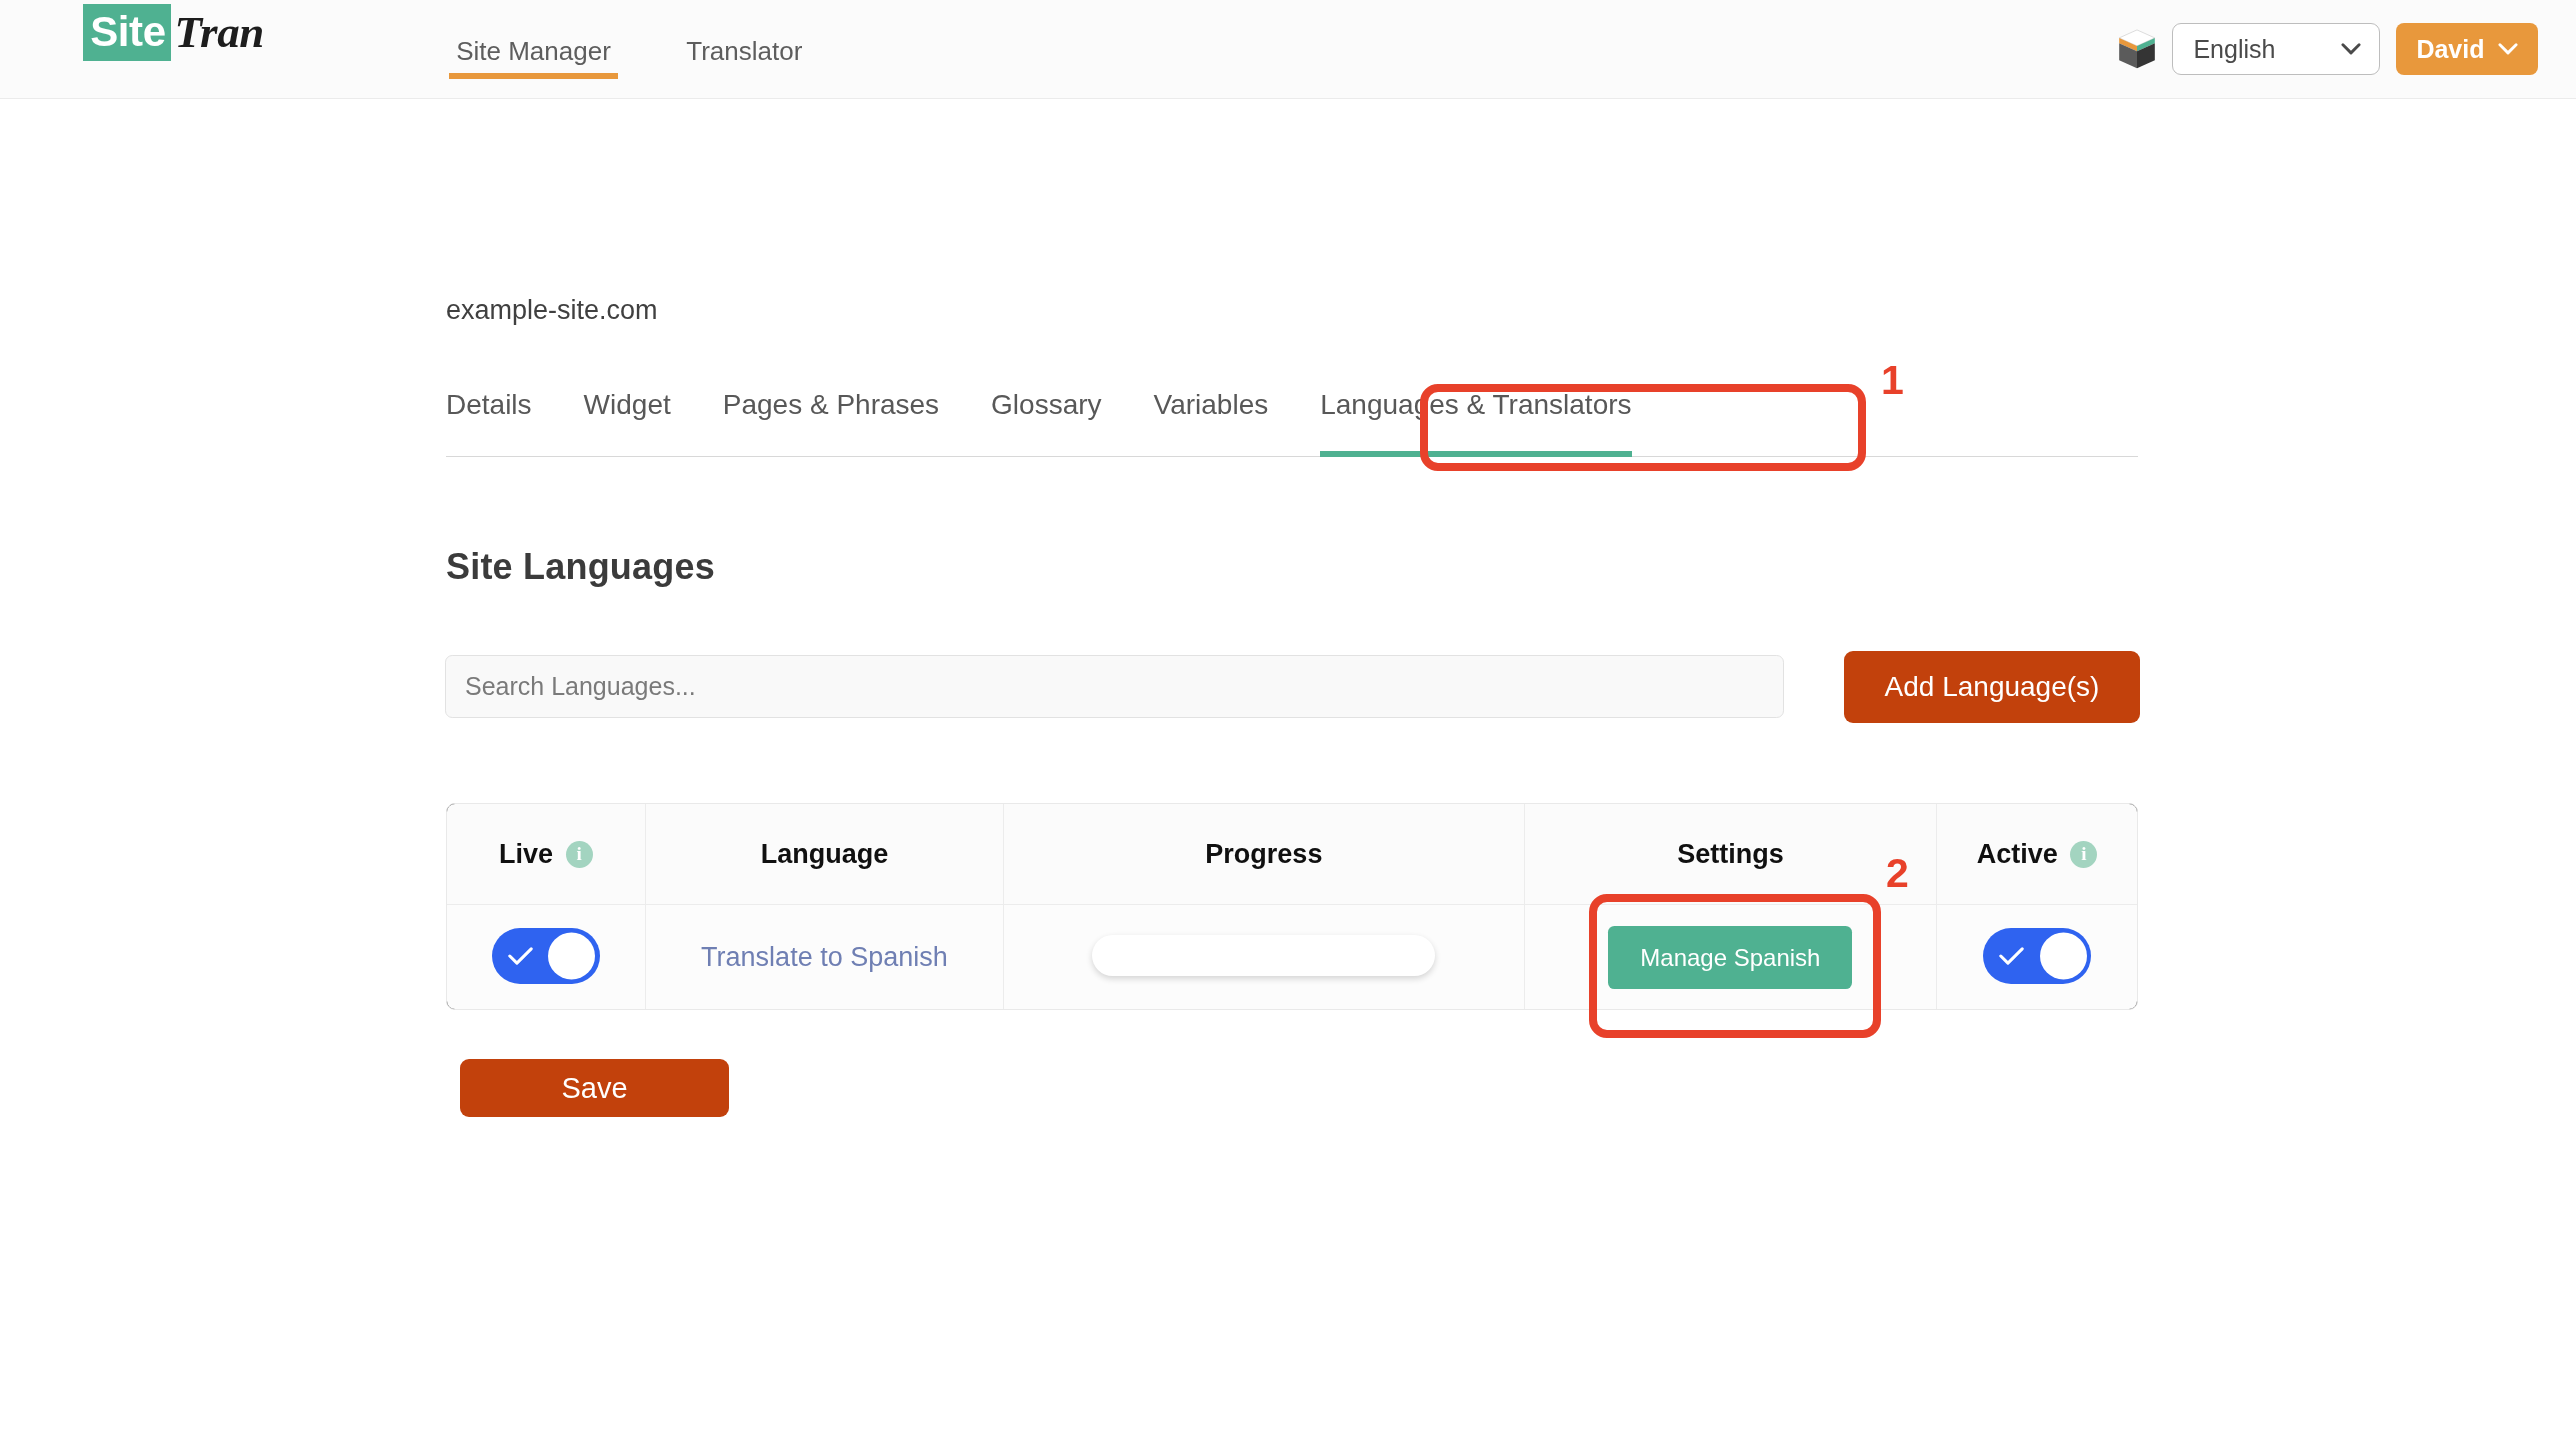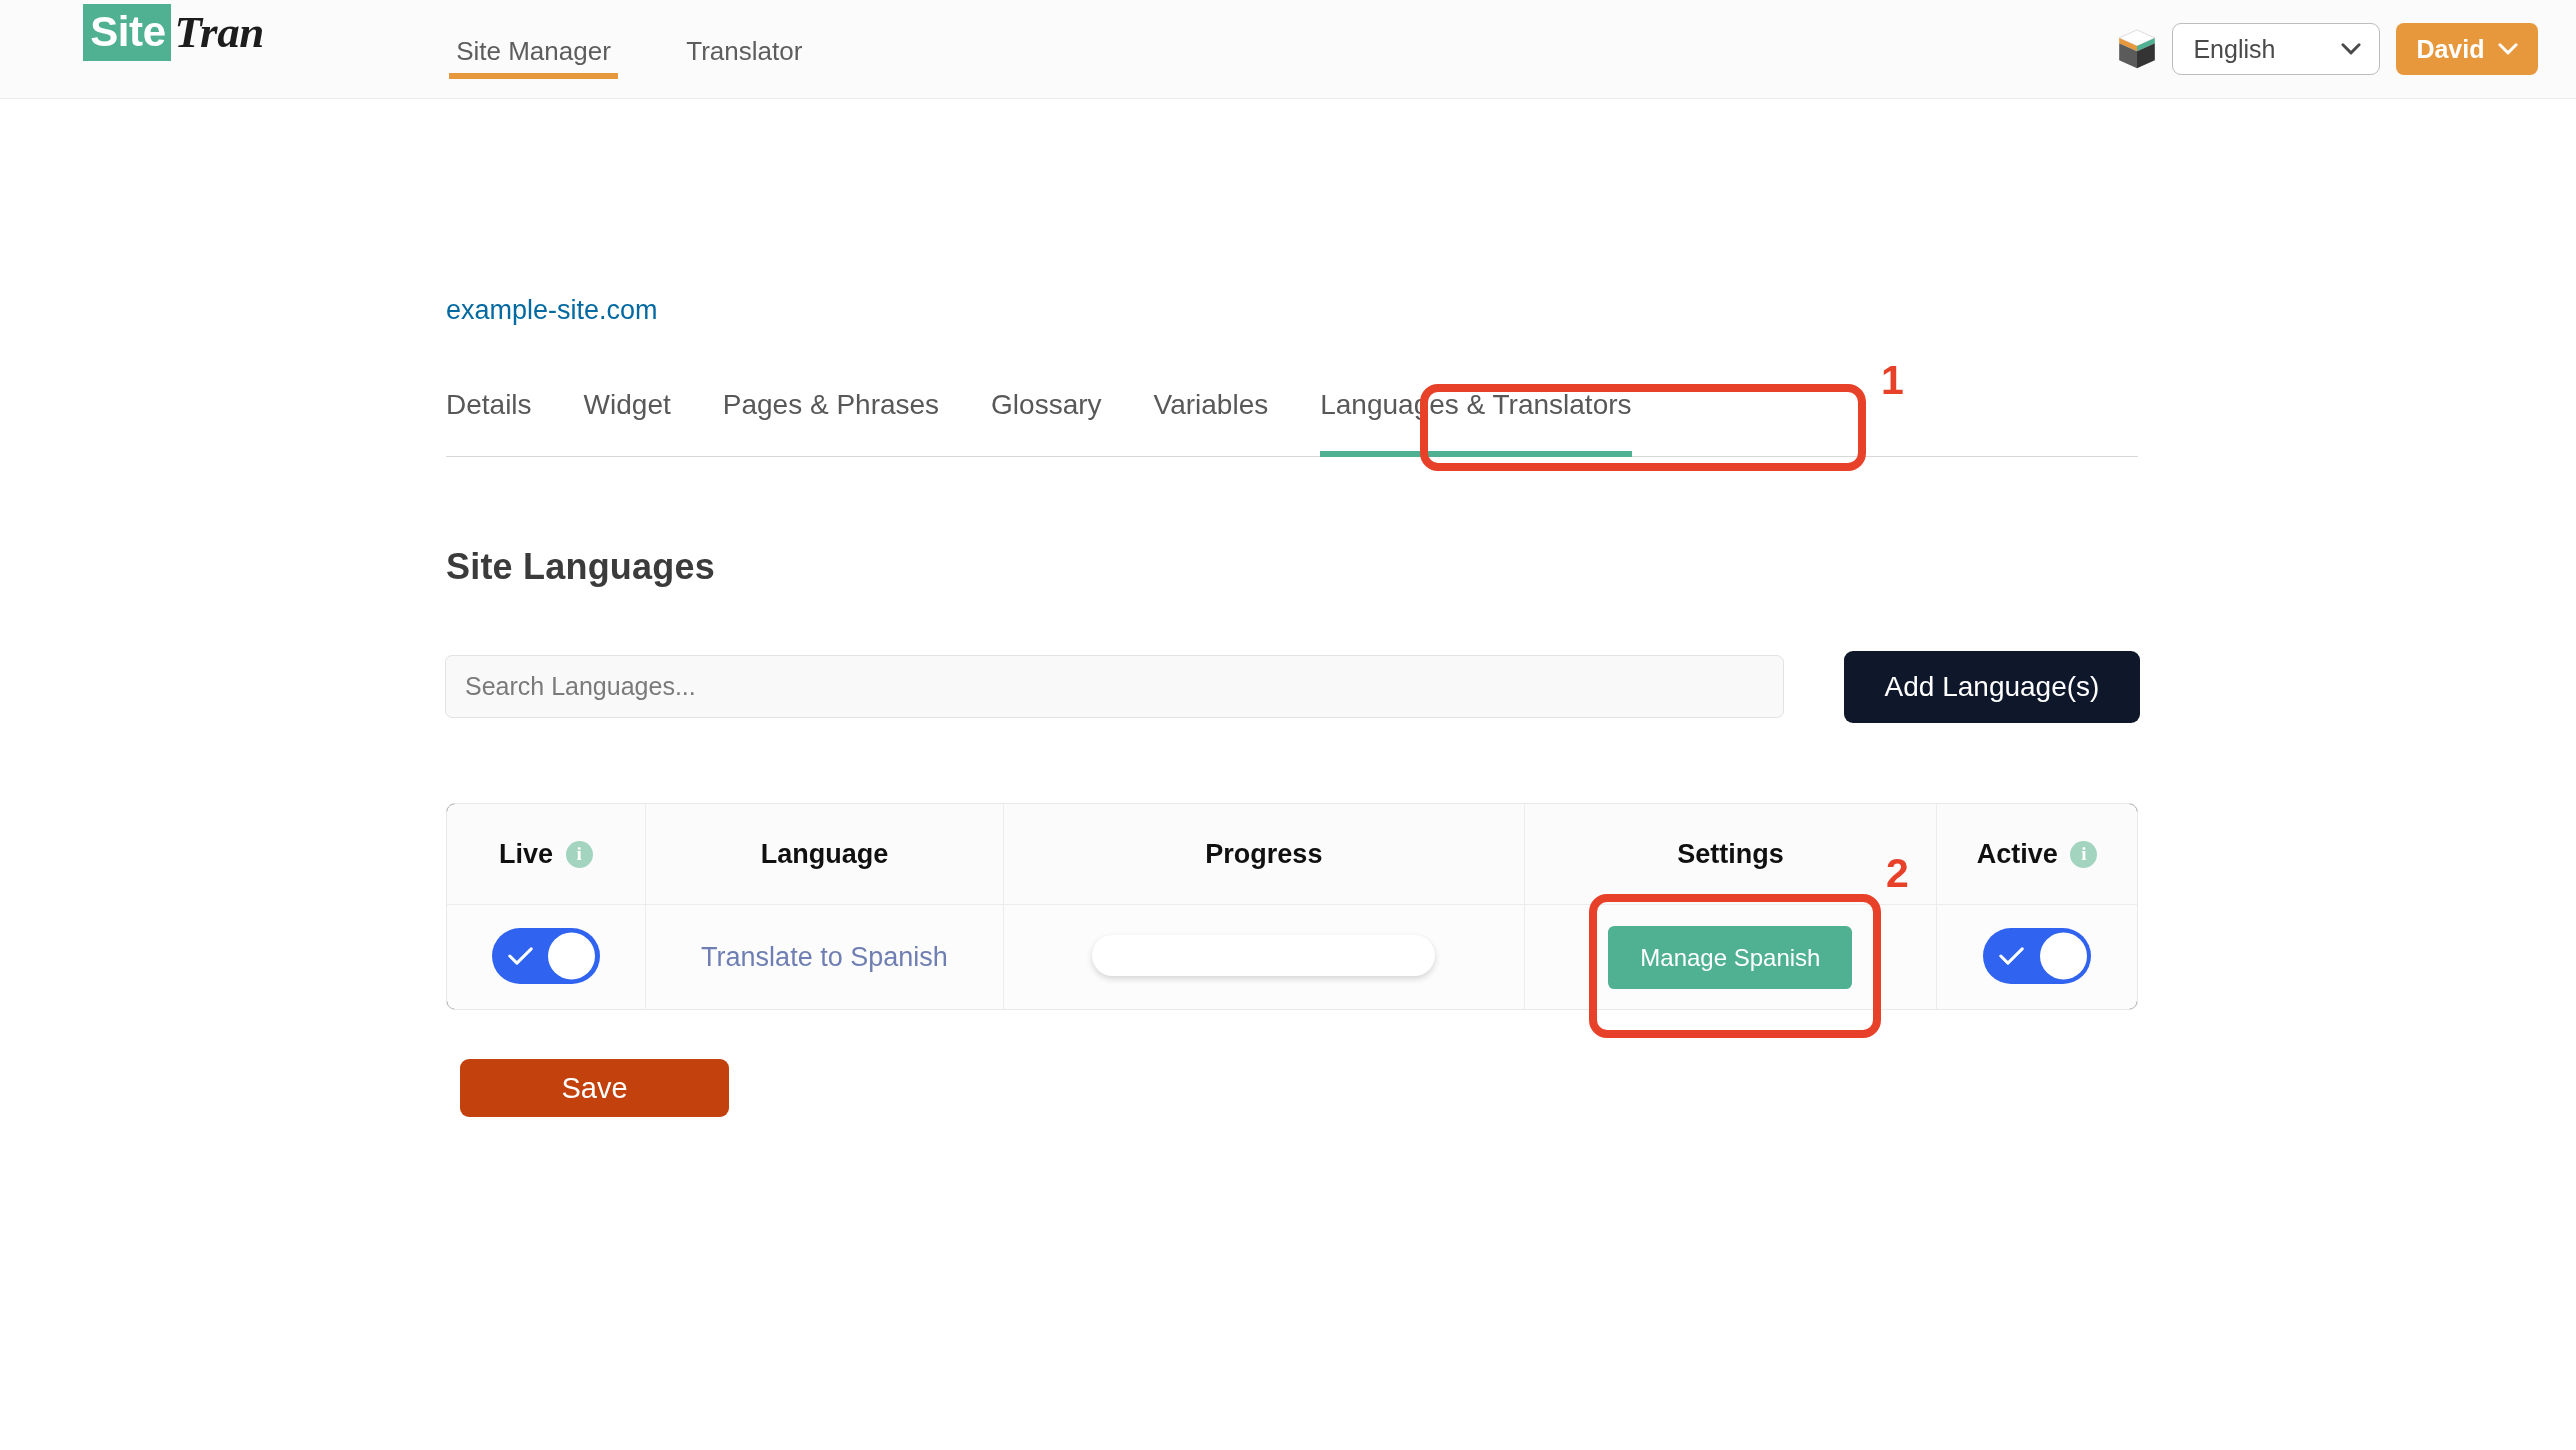--- a/index.html
+++ b/index.html
@@ -123,21 +123,21 @@
   .page {
     position: relative;
     padding: 0;
   }
 
   .site-domain {
     position: absolute;
     left: 446px;
     top: 196px;
     font-size: 27px;
-    color: #0369a1;
+    color: #404040;
   }
 
   
   .subtabs {
     position: absolute;
     left: 446px;
     top: 290px;
     width: 1692px;
     height: 68px;
     border-bottom: 1.8px solid #d8d8d8;
@@ -189,21 +189,21 @@
     font-family: "Liberation Sans", sans-serif;
   }
   .search-input::placeholder { color: #7a7a7a; }
 
   .add-lang-btn {
     position: absolute;
     left: 1844px;
     top: 552px;
     width: 296px;
     height: 72px;
-    background: #0f172a;
+    background: #c2410c;
     border: none;
     border-radius: 9px;
     color: #ffffff;
     font-size: 28px;
     font-family: "Liberation Sans", sans-serif;
     cursor: pointer;
   }
 
   
   .lang-table {

